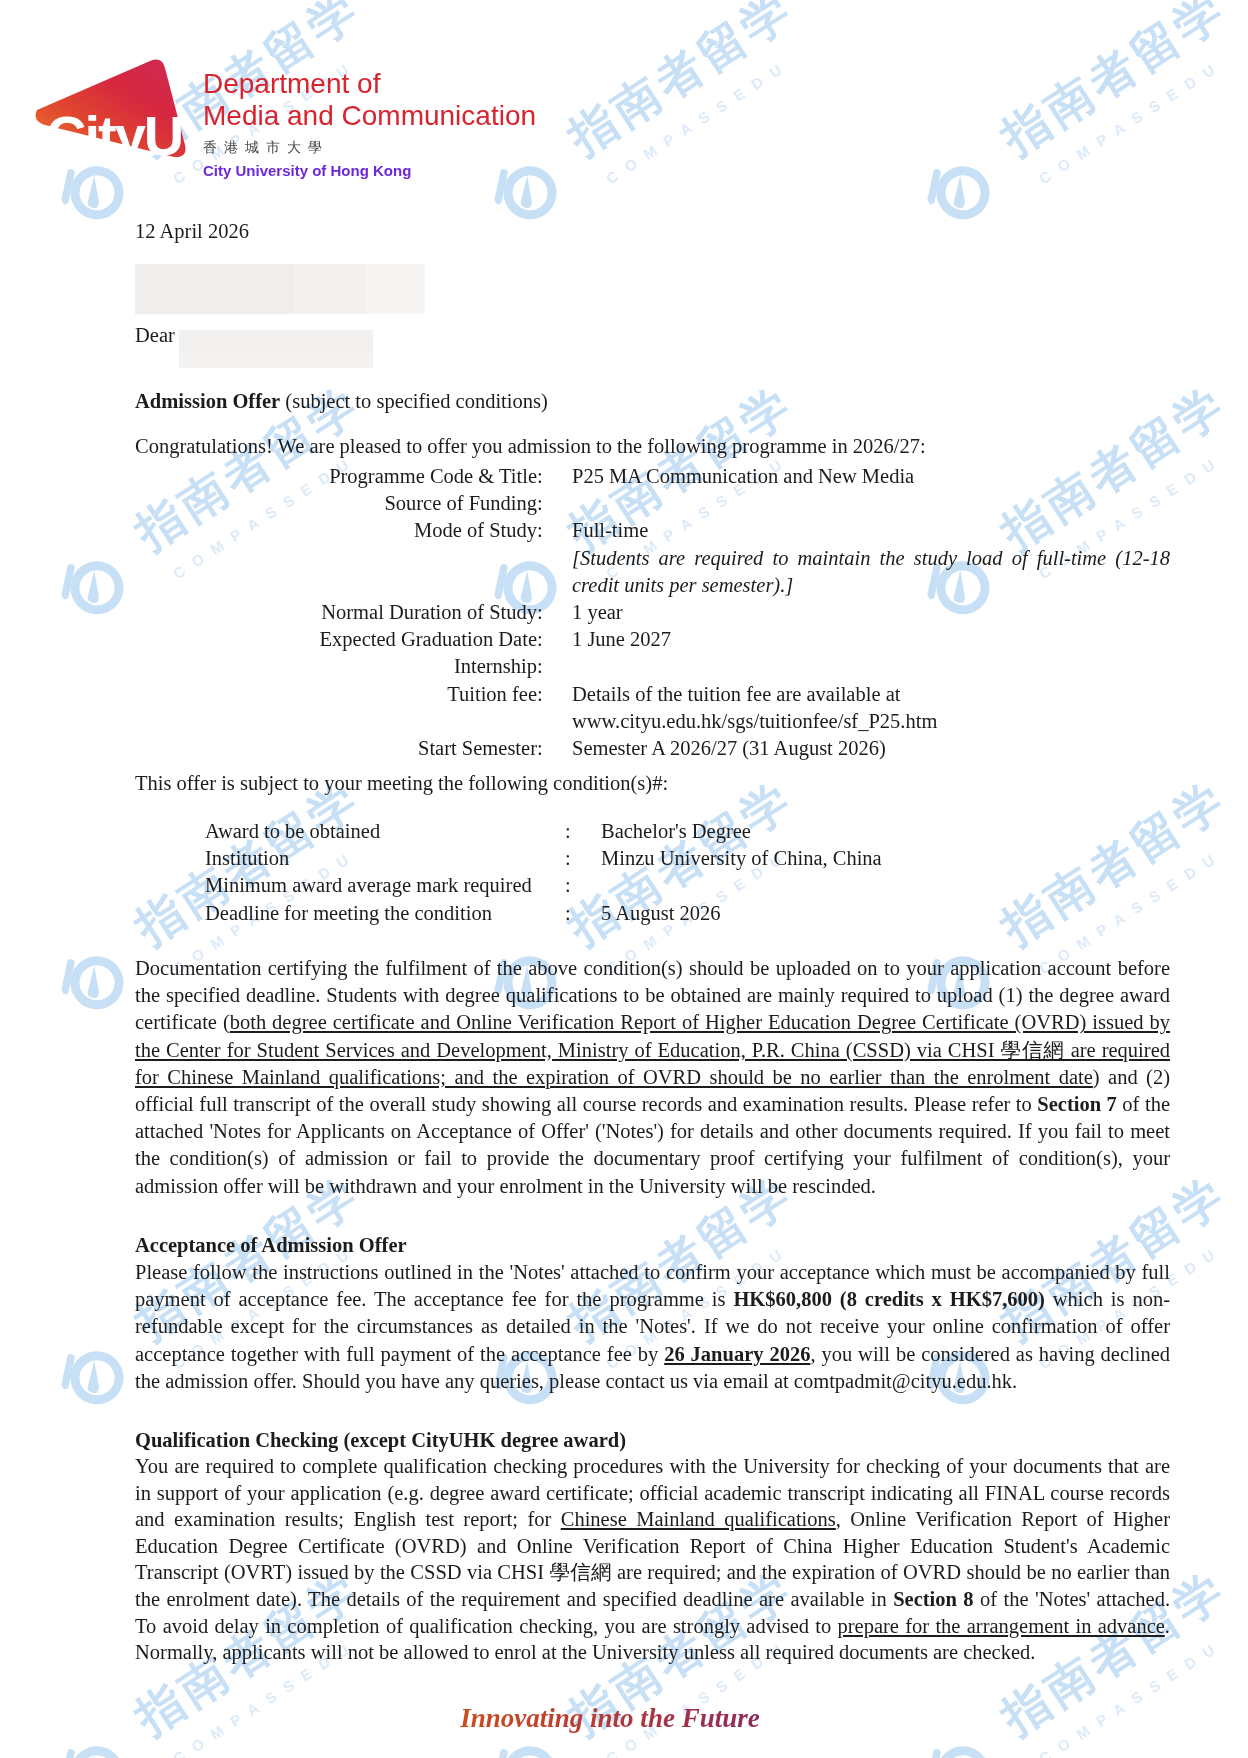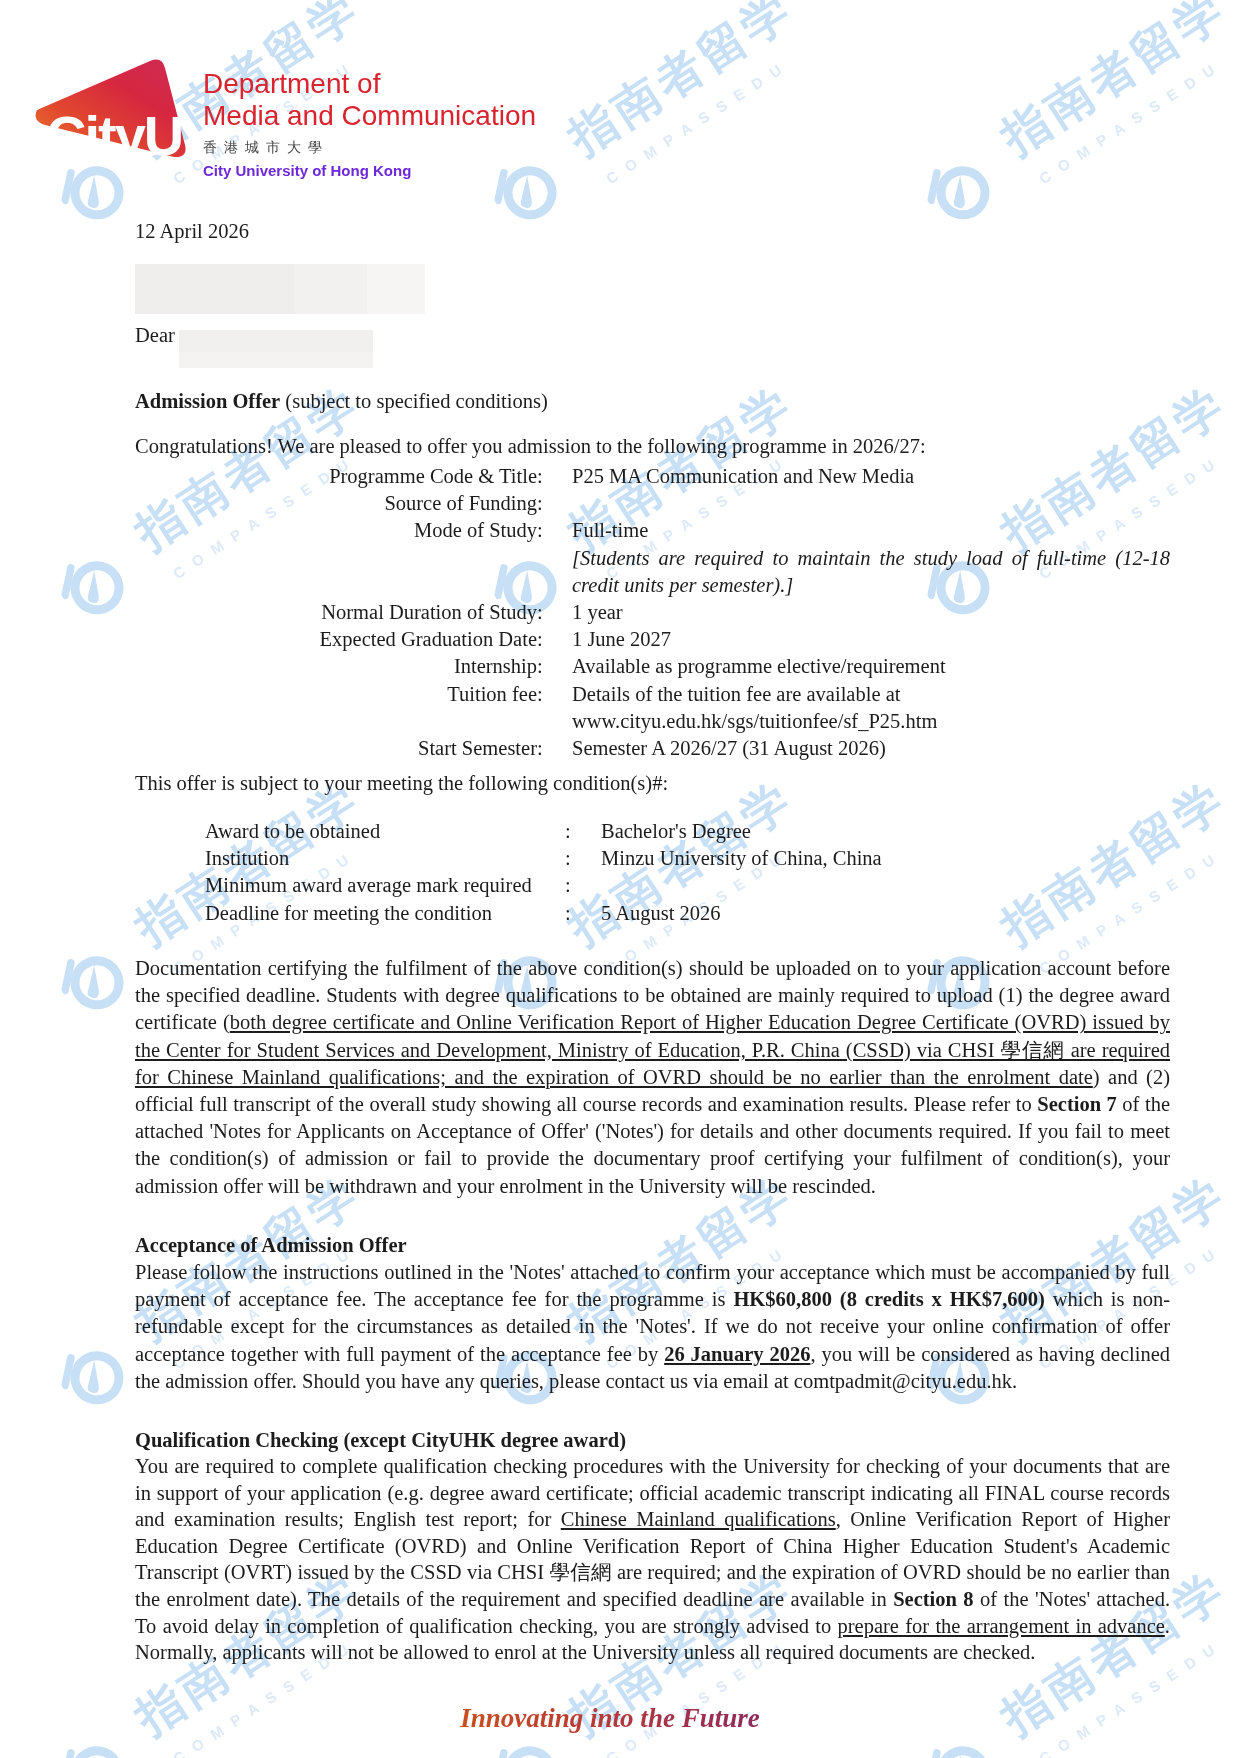--- a/index.html
+++ b/index.html
@@ -202,23 +202,20 @@
         <div class="trow">
           <span class="tlabel">Expected Graduation Date</span>
           <span class="tcolon">:</span>
           <span class="tvalue">
             <div>1 June 2027</div>
           </span>
         </div>
         <div class="trow">
           <span class="tlabel">Internship</span>
           <span class="tcolon">:</span>
-          <span class="tvalue">
-            <div>Available as programme elective/requirement</div>
-          </span>
         </div>
         <div class="trow">
           <span class="tlabel">Tuition fee</span>
           <span class="tcolon">:</span>
           <span class="tvalue">
             <div>Details of the tuition fee are available at</div>
             <div>www.cityu.edu.hk/sgs/tuitionfee/sf_P25.htm</div>
           </span>
         </div>
         <div class="trow">

